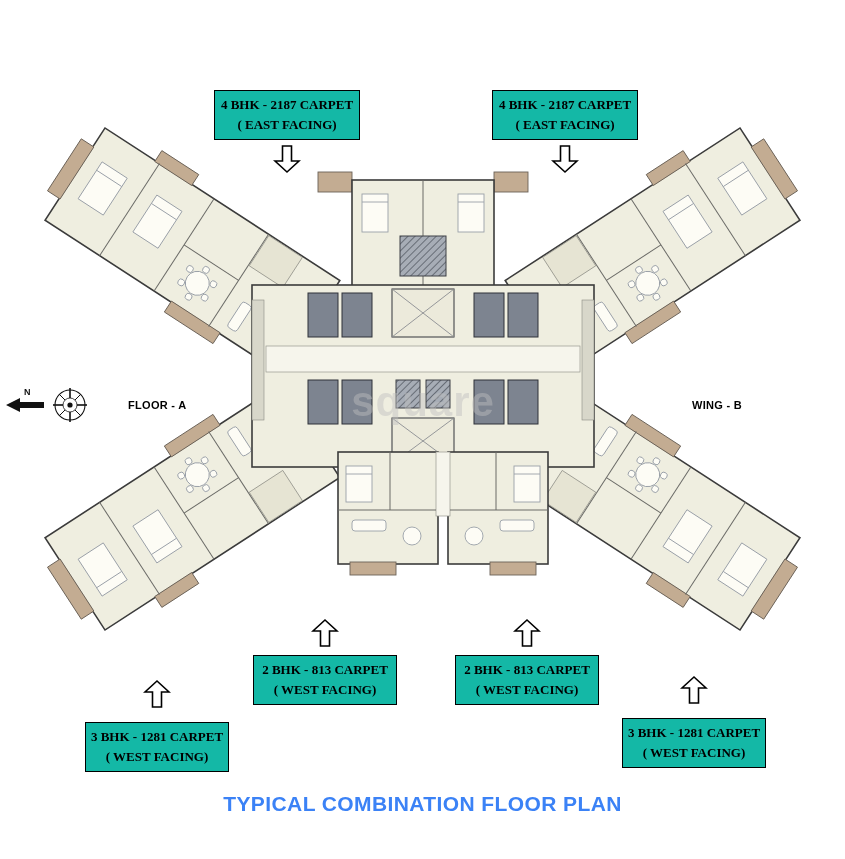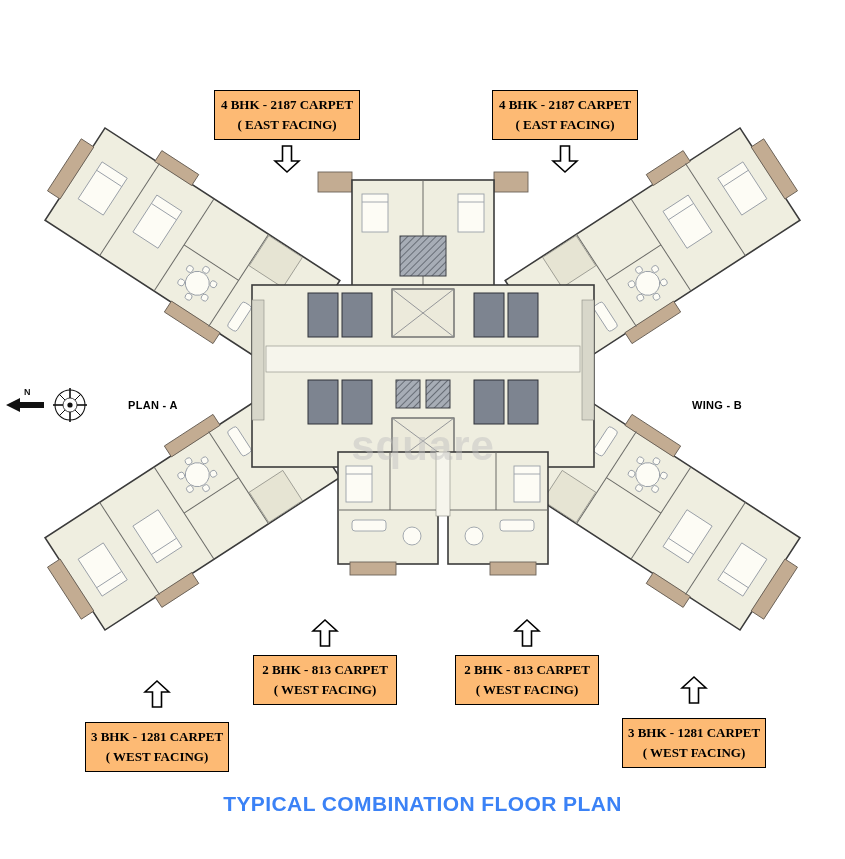--- a/index.html
+++ b/index.html
@@ -18,31 +18,31 @@
   .block{fill:var(--core-block);stroke:#2e3138;stroke-width:1;}
   .corridor{fill:var(--corridor);stroke:#999990;stroke-width:0.7;}
   .balcony{fill:var(--balcony);stroke:#6b6258;stroke-width:0.9;}
   .bath{fill:#e6e4d3;stroke:#8a8a82;stroke-width:0.7;}
   .ledge{fill:#d8d7ca;stroke:#8a8a82;stroke-width:0.6;}
   .furn rect,.furn circle{fill:#fdfcf5;stroke:#9aa0a8;stroke-width:0.9;}
   .furn line{stroke:#9aa0a8;stroke-width:0.9;}
   .xbox rect{fill:#eceadb;stroke:#44464a;stroke-width:1.1;}
   .xbox line{stroke:#8b8d92;stroke-width:0.9;}
   .shaft-hatch{fill:url(#hatch);stroke:#3f4146;stroke-width:1;}
-  .label-box{position:absolute;z-index:4;background:#fdba74;border:1.4px solid #000;
+  .label-box{position:absolute;z-index:4;background:#14b8a6;border:1.4px solid #000;
     text-align:center;font-weight:bold;font-size:13px;line-height:1.55;padding:4px 2px;
     font-family:"Liberation Serif",serif;color:#000;}
   .arrow-icon{position:absolute;z-index:4;}
   .arrow-poly{fill:#fff;stroke:#000;stroke-width:1.6;stroke-linejoin:miter;}
   .wing-label{position:absolute;z-index:4;font-family:"Liberation Sans",sans-serif;
     font-weight:bold;font-size:11px;letter-spacing:0.3px;color:#000;}
   .compass{position:absolute;left:4px;top:382px;z-index:4;}
   .watermark{position:absolute;left:318px;top:378px;width:210px;z-index:3;text-align:center;
     font-family:"Liberation Sans",sans-serif;font-weight:bold;font-size:42px;
-    color:#bfbfbf;opacity:0.45;letter-spacing:1px;pointer-events:none;margin-top:44px;}
+    color:#bfbfbf;opacity:0.45;letter-spacing:1px;pointer-events:none;}
   .title{position:absolute;left:0;top:792px;width:100%;z-index:4;text-align:center;
     font-family:"Liberation Sans",sans-serif;font-weight:bold;font-size:21px;
     letter-spacing:0.4px;color:#3b82f6;}
 </style>
 </head>
 <body>
 
 <div class="page">
 
   <svg class="plan" width="845" height="859" viewBox="0 0 845 859">
@@ -187,21 +187,21 @@
   <svg class="arrow-icon" style="left:513px;top:618px" width="28" height="30" viewBox="-2 -2 28 30">
     <polygon class="arrow-poly" points="12,0 24,11 16.5,11 16.5,26 7.5,26 7.5,11 0,11"></polygon>
   </svg>
   <svg class="arrow-icon" style="left:143px;top:679px" width="28" height="30" viewBox="-2 -2 28 30">
     <polygon class="arrow-poly" points="12,0 24,11 16.5,11 16.5,26 7.5,26 7.5,11 0,11"></polygon>
   </svg>
   <svg class="arrow-icon" style="left:680px;top:675px" width="28" height="30" viewBox="-2 -2 28 30">
     <polygon class="arrow-poly" points="12,0 24,11 16.5,11 16.5,26 7.5,26 7.5,11 0,11"></polygon>
   </svg>
 
-  <div class="wing-label" style="left:128px;top:399px">PLAN - A</div>
+  <div class="wing-label" style="left:128px;top:399px">FLOOR - A</div>
   <div class="wing-label" style="left:692px;top:399px">WING - B</div>
 
   <svg class="compass" width="100" height="46" viewBox="0 0 100 46">
     <g>
       <polygon points="2,23 16,16 16,20 40,20 40,26 16,26 16,30" fill="#111"></polygon>
       <text x="20" y="13" font-family="Liberation Sans, sans-serif" font-size="9" font-weight="bold" fill="#111">N</text>
     </g>
     <g stroke="#111" fill="none">
       <circle cx="66" cy="23" r="15" stroke-width="1.1"></circle>
       <circle cx="66" cy="23" r="7" stroke-width="0.8"></circle>

